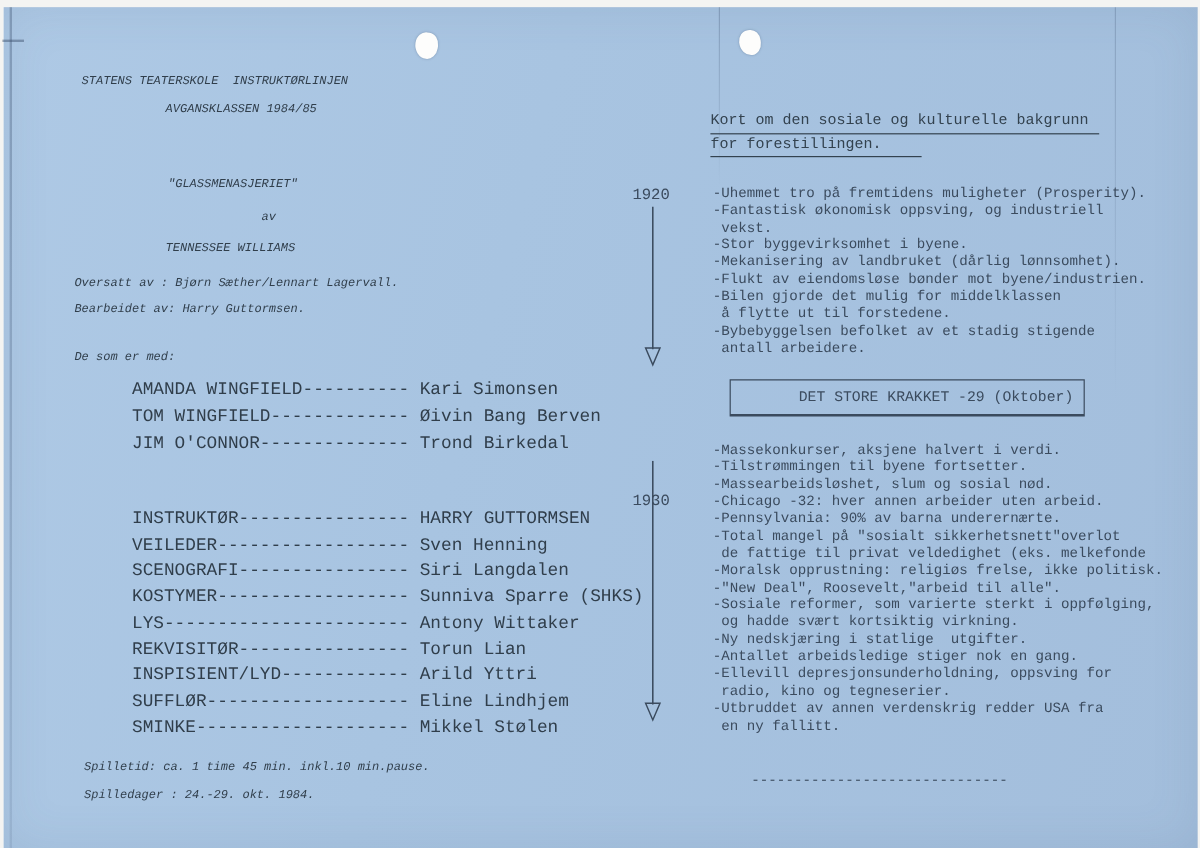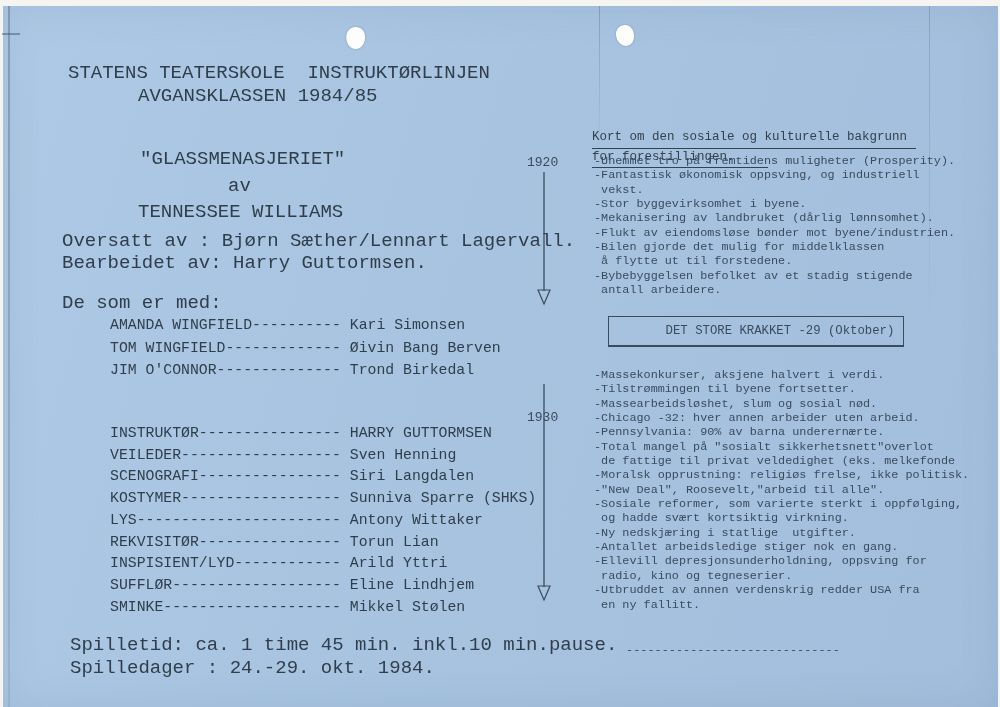--- a/index.html
+++ b/index.html
@@ -20,21 +20,21 @@
   #crease-center{left:599px;top:6px;width:1px;height:150px;
     background:linear-gradient(to bottom,rgba(55,75,105,.30),rgba(55,75,105,0));}
   #crease-right{left:929px;top:6px;width:1px;height:330px;
     background:linear-gradient(to bottom,rgba(55,75,105,.25),rgba(55,75,105,0));}
   .hole{position:absolute;background:#fdfdfc;border-radius:50% 50% 50% 60%;
     box-shadow:0 0 2px rgba(40,60,90,.35);}
   #hole-1{left:346px;top:27px;width:19px;height:22px;transform:rotate(8deg);}
   #hole-2{left:616px;top:25px;width:18px;height:21px;transform:rotate(-6deg);}
 
   .L{position:absolute;white-space:pre;color:var(--ink,#303e4b);
-     font-size:19px;line-height:1;letter-spacing:0;}
+     font-size:10px;line-height:1;letter-spacing:0;font-style:italic;}
   .list{position:absolute;white-space:pre;color:var(--ink,#303e4b);font-size:14.8px;margin-left:48px;}
   #cast-list div{line-height:22.6px;}
   #crew-list div{line-height:21.7px;}
 
   .R{position:absolute;white-space:pre;color:#3b4b5e;font-size:11.8px;line-height:14.35px;}
   .R-head{position:absolute;color:#33424f;font-size:12.5px;line-height:17.5px;white-space:pre;}
   .R-head .u{display:inline-block;border-bottom:1.4px solid #33424f;padding-bottom:1px;}
   .year{position:absolute;color:#3b4b5e;font-size:13px;white-space:pre;}
   .arrow{position:absolute;color:#3b4b5e;}
   #crash-box{
@@ -55,33 +55,33 @@
 <div class="crease" id="fold-left-tick"></div>
 <div class="crease" id="crease-center"></div>
 <div class="crease" id="crease-right"></div>
 <div class="hole" id="hole-1"></div>
 <div class="hole" id="hole-2"></div>
 
 <div>
   <div class="L" style="left:68px;top:64px;">STATENS TEATERSKOLE  INSTRUKTØRLINJEN</div>
   <div class="L" style="left:138px;top:87px;">AVGANSKLASSEN 1984/85</div>
   <div class="L" style="left:140px;top:150px;">"GLASSMENASJERIET"</div>
-  <div class="L" style="left:218px;top:177px;margin-left:10px;">av</div>
+  <div class="L" style="left:218px;top:177px;">av</div>
   <div class="L" style="left:138px;top:203px;">TENNESSEE WILLIAMS</div>
   <div class="L" style="left:62px;top:232px;">Oversatt av : Bjørn Sæther/Lennart Lagervall.</div>
   <div class="L" style="left:62px;top:254px;">Bearbeidet av: Harry Guttormsen.</div>
   <div class="L" style="left:62px;top:294px;">De som er med:</div>
   <div class="list" id="cast-list" style="left:62px;top:314px;"><div>AMANDA WINGFIELD---------- Kari Simonsen</div><div>TOM WINGFIELD------------- Øivin Bang Berven</div><div>JIM O'CONNOR-------------- Trond Birkedal</div></div>
   <div class="list" id="crew-list" style="left:62px;top:423px;"><div>INSTRUKTØR---------------- HARRY GUTTORMSEN</div><div>VEILEDER------------------ Sven Henning</div><div>SCENOGRAFI---------------- Siri Langdalen</div><div>KOSTYMER------------------ Sunniva Sparre (SHKS)</div><div>LYS----------------------- Antony Wittaker</div><div>REKVISITØR---------------- Torun Lian</div><div>INSPISIENT/LYD------------ Arild Yttri</div><div>SUFFLØR------------------- Eline Lindhjem</div><div>SMINKE-------------------- Mikkel Stølen</div></div>
   <div class="L" style="left:70px;top:636px;">Spilletid: ca. 1 time 45 min. inkl.10 min.pause.</div>
   <div class="L" style="left:70px;top:659px;">Spilledager : 24.-29. okt. 1984.</div>
 </div>
 
 <div>
-  <div class="R-head" style="left:592px;top:92px;margin-top:37px;"><span class="u" style="padding-right:9px;">Kort om den sosiale og kulturelle bakgrunn</span><br><span class="u" style="padding-right:33px;">for forestillingen.</span></div>
+  <div class="R-head" style="left:592px;top:92px;"><span class="u" style="padding-right:9px;">Kort om den sosiale og kulturelle bakgrunn</span><br><span class="u" style="padding-right:33px;">for forestillingen.</span></div>
 
   <div class="year" style="left:527px;top:155px;">1920</div>
   <svg class="arrow" style="left:536px;top:172px;" width="16" height="134" viewBox="0 0 16 134">
     <line x1="8" y1="0" x2="8" y2="119" stroke="currentColor" stroke-width="1.3"></line>
     <polygon points="2,118 14,118 8,132" fill="none" stroke="currentColor" stroke-width="1.2"></polygon>
   </svg>
   <div class="R" id="notes-1920" style="left:594px;top:154px;"><div>-Uhemmet tro på fremtidens muligheter (Prosperity).</div><div>-Fantastisk økonomisk oppsving, og industriell</div><div> vekst.</div><div>-Stor byggevirksomhet i byene.</div><div>-Mekanisering av landbruket (dårlig lønnsomhet).</div><div>-Flukt av eiendomsløse bønder mot byene/industrien.</div><div>-Bilen gjorde det mulig for middelklassen</div><div> å flytte ut til forstedene.</div><div>-Bybebyggelsen befolket av et stadig stigende</div><div> antall arbeidere.</div></div>
 
   <div id="crash-box"><span>DET STORE KRAKKET -29 (Oktober)</span></div>
 

